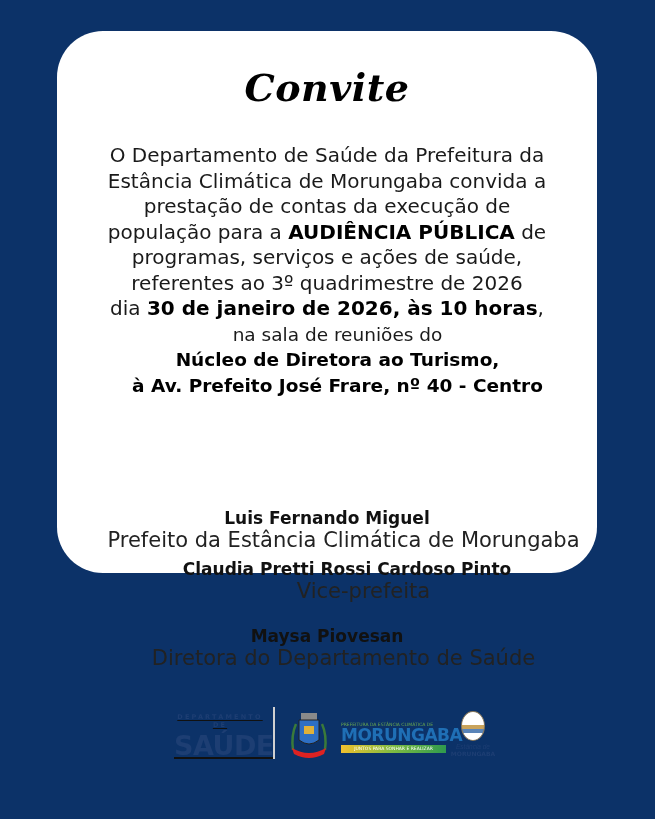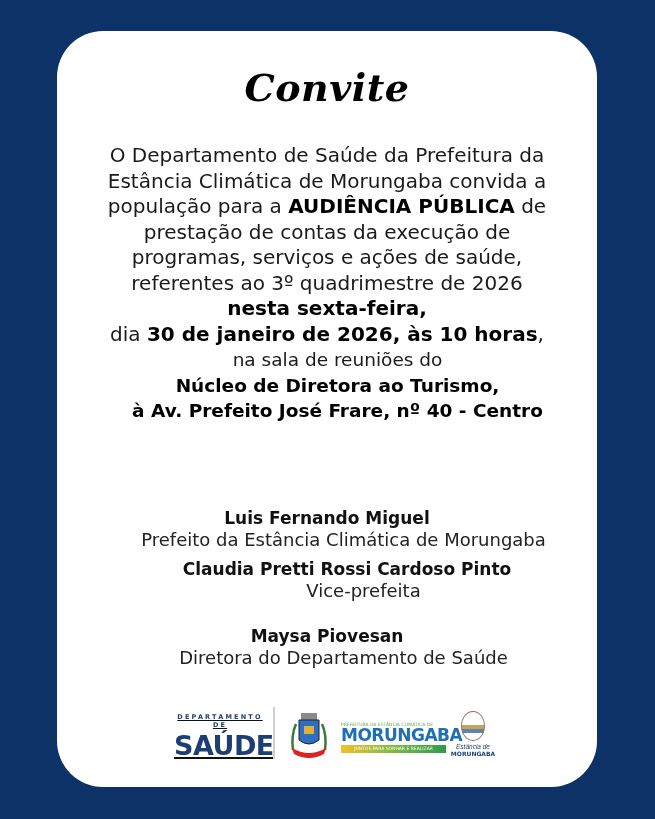--- a/index.html
+++ b/index.html
@@ -1,40 +1,40 @@
 <!DOCTYPE html>
 <html><head>
   <meta charset="utf-8">
   <style>
     html, body { margin:0; padding:0; }
     body {
       width:655px; height:819px; background:#0c3268; position:relative; overflow:hidden;
       font-family:"DejaVu Sans", sans-serif; color:#111;
     }
     .card {
-      position:absolute; left:57px; top:31px; width:540px; height:756px;
+      position:absolute; left:57px; top:31px; width:540px; height:542px;
       background:#fff; border-radius:46px;
     }
     .title {
       position:absolute; left:0; right:0; top:34px; text-align:center;
       font-family:"DejaVu Serif", serif; font-weight:bold; font-size:38px; color:#000;
       letter-spacing:0.5px; font-style:italic;
     }
     .body-text {
       position:absolute; left:0; right:0; top:112px; text-align:center;
       font-size:20px; line-height:25.5px; color:#1a1a1a;
     }
     .body-text .line { display:block; white-space:nowrap; }
     .body-text b { font-weight:bold; color:#000; }
     .small { font-size:18.5px;margin-left:21px; }
     .sig {
       position:absolute; left:0; right:0; text-align:center; line-height:22px;
     }
     .sig .name { display:block; font-weight:bold; font-size:17px; color:#111; }
-    .sig .role { display:block; font-size:18px; color:#222;padding-left:33px; }
+    .sig .role { display:block; font-size:21px; color:#222;padding-left:33px; }
     .logos {
       position:absolute; left:0; right:0; top:674px; height:60px;
     }
     .saude { position:absolute; left:117px; top:8px; width:92px; text-align:center;text-decoration:underline; }
     .saude .dep { font-size:6.5px; letter-spacing:2.2px; color:#1d3e73; font-weight:bold; display:block; }
     .saude .big { font-size:27px; font-weight:bold; color:#1d3e73; letter-spacing:-0.5px; display:block; margin-top:1px; }
     .divider { position:absolute; left:216px; top:2px; width:2px; height:52px; background:#d0d0d0; }
     .crest { position:absolute; left:231px; top:5px; width:42px; height:50px; }
     .moru { position:absolute; left:284px; top:17px; width:105px; }
     .moru .pre { font-size:4.5px; color:#6aa84f; display:block; white-space:nowrap; }
@@ -47,25 +47,24 @@
   </style>
 </head>
 <body>
 
 <div class="card">
   <div class="title">Convite</div>
 
   <div class="body-text">
     <span class="line">O Departamento de Saúde da Prefeitura da</span>
     <span class="line">Estância Climática de Morungaba convida a</span>
+    <span class="line">prestação de contas da execução de</span>
     <span class="line"><span>população para a </span><b>AUDIÊNCIA PÚBLICA</b><span> de</span></span>
-    <span class="line">prestação de contas da execução de</span>
     <span class="line">programas, serviços e ações de saúde,</span>
     <span class="line">referentes ao 3º quadrimestre de 2026</span>
-    <span class="line"><b>nesta sexta-feira,</b></span>
     <span class="line"><span>dia </span><b>30 de janeiro de 2026, às 10 horas</b><span>,</span></span>
     <span class="line small">na sala de reuniões do</span>
     <span class="line small"><b>Núcleo de Diretora ao Turismo,</b></span>
     <span class="line small"><b>à Av. Prefeito José Frare, nº 40 - Centro</b></span>
   </div>
 
   <div class="sig" style="top:460px;margin-top:16px;">
     <span class="name">Luis Fernando Miguel</span>
     <span class="role">Prefeito da Estância Climática de Morungaba</span>
   </div>

